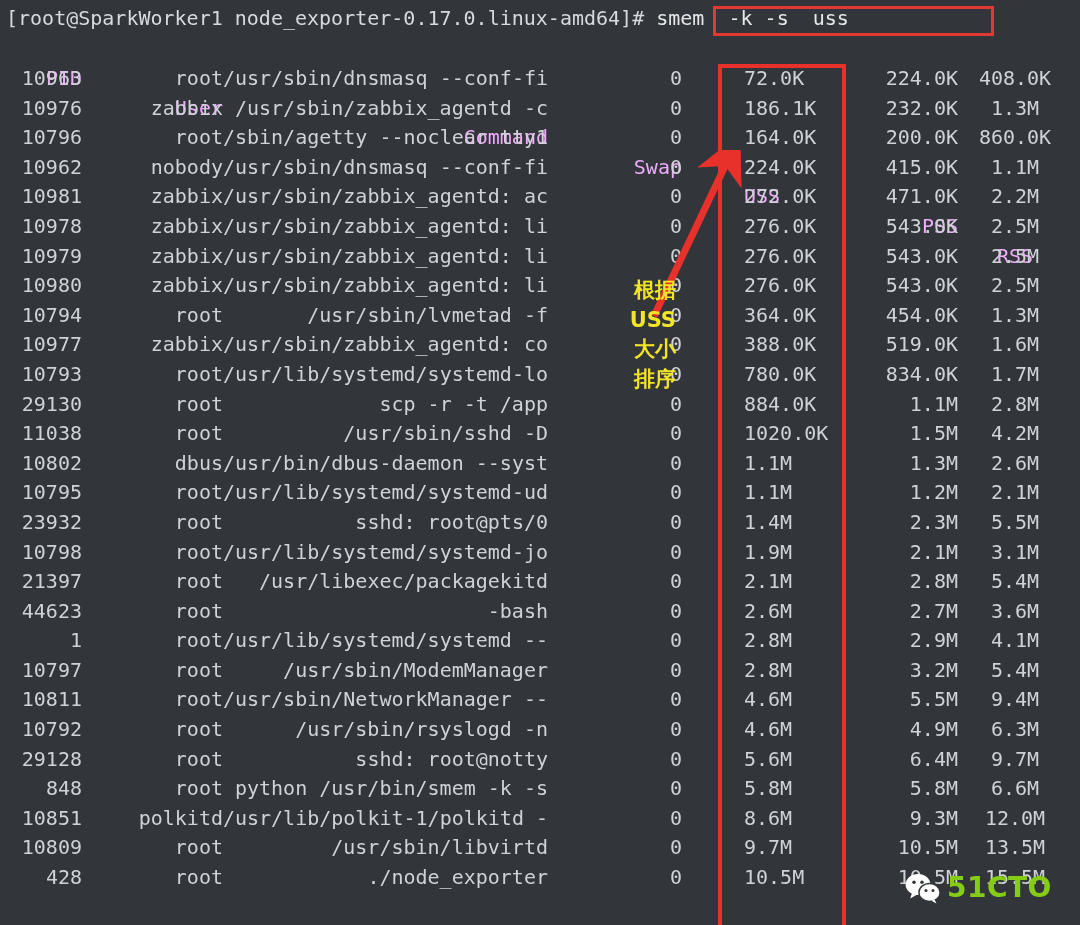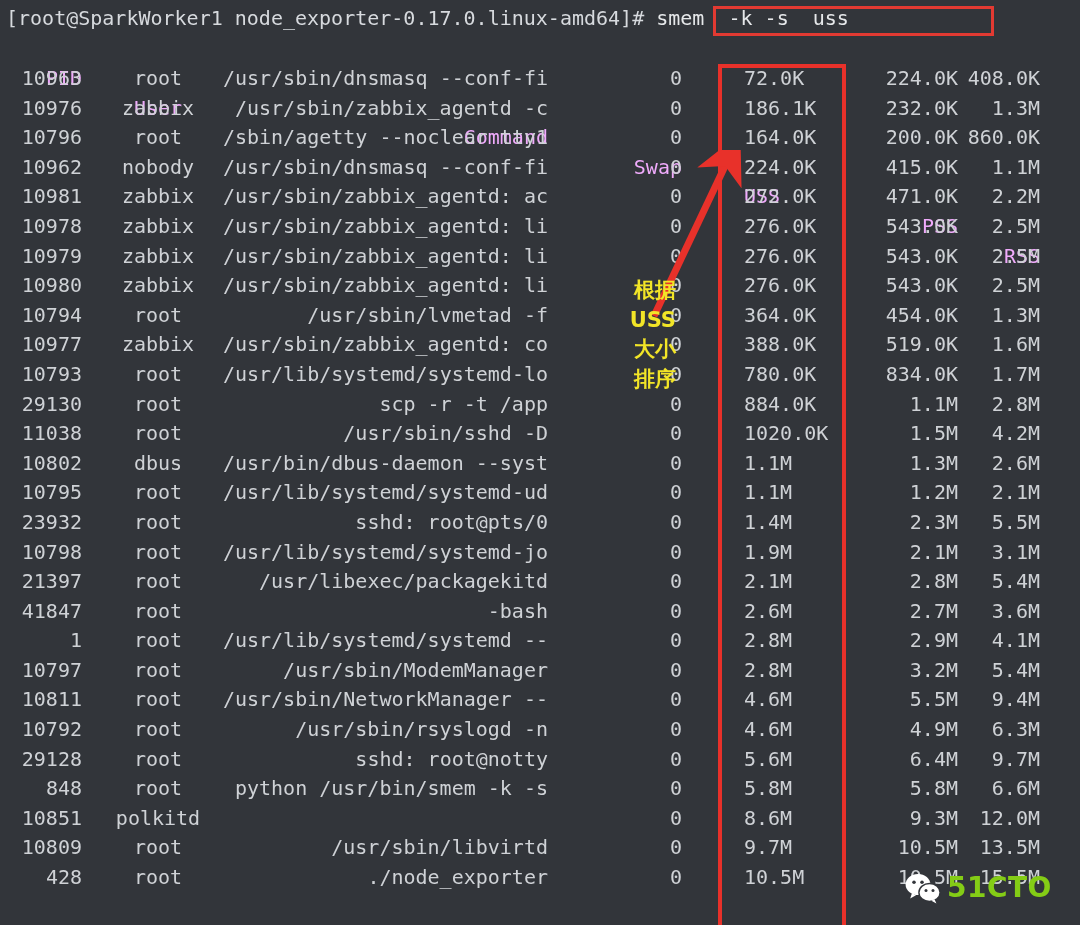--- a/index.html
+++ b/index.html
@@ -59,26 +59,26 @@
   }
   .row {
     position: relative;
     height: 29.6px;
     white-space: pre;
     color: #cfd2d6;
   }
 
   
   .c-pid   { position: absolute; left: 0px;   width: 82px;  text-align: right; }
-  .c-user  { position: absolute; left: 93px;  width: 130px; text-align: center;  }
+  .c-user  { position: absolute; left: 93px;  width: 130px; text-align: right;  }
   .c-cmd   { position: absolute; left: 208px; width: 340px; text-align: right; overflow: hidden; }
   .c-swap  { position: absolute; left: 600px; width: 82px;  text-align: right; }
   .c-uss   { position: absolute; left: 744px; width: 124px; text-align: left; }
   .c-pss   { position: absolute; left: 848px; width: 110px; text-align: right; }
-  .c-rss   { position: absolute; left: 930px; width: 110px; text-align: right; }
+  .c-rss   { position: absolute; left: 960px; width: 110px; text-align: center; }
 
   
   .anno-box-cmd {
     position: absolute;
     left: 713px;
     top: 6px;
     width: 281px;
     height: 30px;
     border: 3px solid #e23a32;
     box-sizing: border-box;
@@ -175,28 +175,28 @@
       <div class="row"><span class="c-pid">10794</span><span class="c-user">root</span><span class="c-cmd">/usr/sbin/lvmetad -f</span><span class="c-swap">0</span><span class="c-uss">364.0K</span><span class="c-pss">454.0K</span><span class="c-rss">1.3M</span></div>
       <div class="row"><span class="c-pid">10977</span><span class="c-user">zabbix</span><span class="c-cmd">/usr/sbin/zabbix_agentd: co</span><span class="c-swap">0</span><span class="c-uss">388.0K</span><span class="c-pss">519.0K</span><span class="c-rss">1.6M</span></div>
       <div class="row"><span class="c-pid">10793</span><span class="c-user">root</span><span class="c-cmd">/usr/lib/systemd/systemd-lo</span><span class="c-swap">0</span><span class="c-uss">780.0K</span><span class="c-pss">834.0K</span><span class="c-rss">1.7M</span></div>
       <div class="row"><span class="c-pid">29130</span><span class="c-user">root</span><span class="c-cmd">scp -r -t /app</span><span class="c-swap">0</span><span class="c-uss">884.0K</span><span class="c-pss">1.1M</span><span class="c-rss">2.8M</span></div>
       <div class="row"><span class="c-pid">11038</span><span class="c-user">root</span><span class="c-cmd">/usr/sbin/sshd -D</span><span class="c-swap">0</span><span class="c-uss">1020.0K</span><span class="c-pss">1.5M</span><span class="c-rss">4.2M</span></div>
       <div class="row"><span class="c-pid">10802</span><span class="c-user">dbus</span><span class="c-cmd">/usr/bin/dbus-daemon --syst</span><span class="c-swap">0</span><span class="c-uss">1.1M</span><span class="c-pss">1.3M</span><span class="c-rss">2.6M</span></div>
       <div class="row"><span class="c-pid">10795</span><span class="c-user">root</span><span class="c-cmd">/usr/lib/systemd/systemd-ud</span><span class="c-swap">0</span><span class="c-uss">1.1M</span><span class="c-pss">1.2M</span><span class="c-rss">2.1M</span></div>
       <div class="row"><span class="c-pid">23932</span><span class="c-user">root</span><span class="c-cmd">sshd: root@pts/0</span><span class="c-swap">0</span><span class="c-uss">1.4M</span><span class="c-pss">2.3M</span><span class="c-rss">5.5M</span></div>
       <div class="row"><span class="c-pid">10798</span><span class="c-user">root</span><span class="c-cmd">/usr/lib/systemd/systemd-jo</span><span class="c-swap">0</span><span class="c-uss">1.9M</span><span class="c-pss">2.1M</span><span class="c-rss">3.1M</span></div>
       <div class="row"><span class="c-pid">21397</span><span class="c-user">root</span><span class="c-cmd">/usr/libexec/packagekitd</span><span class="c-swap">0</span><span class="c-uss">2.1M</span><span class="c-pss">2.8M</span><span class="c-rss">5.4M</span></div>
-      <div class="row"><span class="c-pid">41847</span><span class="c-user">root</span><span class="c-cmd">-bash</span><span class="c-swap">0</span><span class="c-uss">2.6M</span><span class="c-pss">2.7M</span><span class="c-rss">3.6M</span></div>
+      <div class="row"><span class="c-pid">44623</span><span class="c-user">root</span><span class="c-cmd">-bash</span><span class="c-swap">0</span><span class="c-uss">2.6M</span><span class="c-pss">2.7M</span><span class="c-rss">3.6M</span></div>
       <div class="row"><span class="c-pid">1</span><span class="c-user">root</span><span class="c-cmd">/usr/lib/systemd/systemd --</span><span class="c-swap">0</span><span class="c-uss">2.8M</span><span class="c-pss">2.9M</span><span class="c-rss">4.1M</span></div>
       <div class="row"><span class="c-pid">10797</span><span class="c-user">root</span><span class="c-cmd">/usr/sbin/ModemManager</span><span class="c-swap">0</span><span class="c-uss">2.8M</span><span class="c-pss">3.2M</span><span class="c-rss">5.4M</span></div>
       <div class="row"><span class="c-pid">10811</span><span class="c-user">root</span><span class="c-cmd">/usr/sbin/NetworkManager --</span><span class="c-swap">0</span><span class="c-uss">4.6M</span><span class="c-pss">5.5M</span><span class="c-rss">9.4M</span></div>
       <div class="row"><span class="c-pid">10792</span><span class="c-user">root</span><span class="c-cmd">/usr/sbin/rsyslogd -n</span><span class="c-swap">0</span><span class="c-uss">4.6M</span><span class="c-pss">4.9M</span><span class="c-rss">6.3M</span></div>
       <div class="row"><span class="c-pid">29128</span><span class="c-user">root</span><span class="c-cmd">sshd: root@notty</span><span class="c-swap">0</span><span class="c-uss">5.6M</span><span class="c-pss">6.4M</span><span class="c-rss">9.7M</span></div>
       <div class="row"><span class="c-pid">848</span><span class="c-user">root</span><span class="c-cmd">python /usr/bin/smem -k -s</span><span class="c-swap">0</span><span class="c-uss">5.8M</span><span class="c-pss">5.8M</span><span class="c-rss">6.6M</span></div>
-      <div class="row"><span class="c-pid">10851</span><span class="c-user">polkitd</span><span class="c-swap">0</span><span class="c-uss">8.6M</span><span class="c-pss">9.3M</span><span class="c-rss">12.0M</span></div>
+      <div class="row"><span class="c-pid">10851</span><span class="c-user">polkitd</span><span class="c-cmd">/usr/lib/polkit-1/polkitd -</span><span class="c-swap">0</span><span class="c-uss">8.6M</span><span class="c-pss">9.3M</span><span class="c-rss">12.0M</span></div>
       <div class="row"><span class="c-pid">10809</span><span class="c-user">root</span><span class="c-cmd">/usr/sbin/libvirtd</span><span class="c-swap">0</span><span class="c-uss">9.7M</span><span class="c-pss">10.5M</span><span class="c-rss">13.5M</span></div>
       <div class="row"><span class="c-pid">428</span><span class="c-user">root</span><span class="c-cmd">./node_exporter</span><span class="c-swap">0</span><span class="c-uss">10.5M</span><span class="c-pss">10.5M</span><span class="c-rss">15.5M</span></div>
     </div>
 
   <div class="anno-box-uss"></div>
 
   <div class="anno-arrow">
     <svg width="110" height="175" viewBox="0 0 110 175" xmlns="http://www.w3.org/2000/svg">
       <defs>
         <marker id="ahead" markerWidth="7" markerHeight="7" refX="2.2" refY="3.5" orient="auto" markerUnits="strokeWidth">

